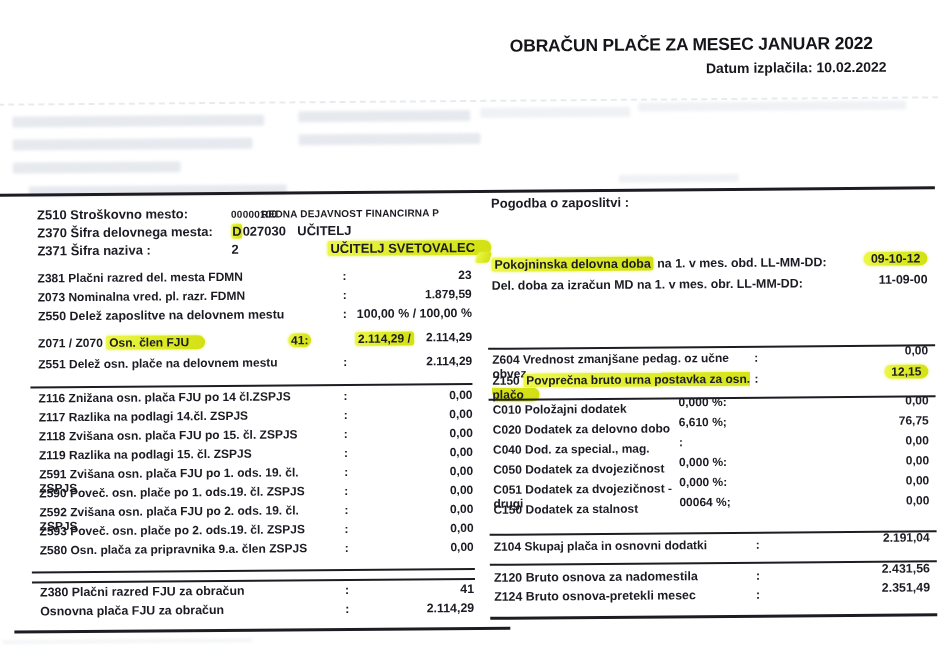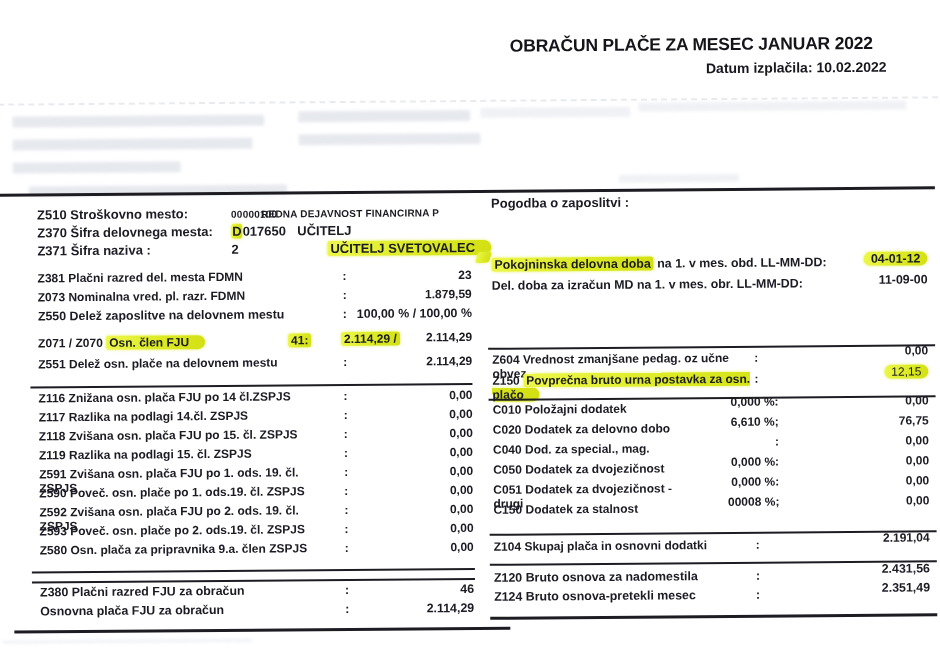--- a/index.html
+++ b/index.html
@@ -46,21 +46,21 @@
   .lrow .sep{text-align:center;font-weight:700;}
   .lrow .val{text-align:right;}
   .lrow.tall{height:23px;}
   .bold, .bold .val, .bold .lbl{font-weight:700;font-size:12.4px;}
 
   .rrow{display:grid;grid-template-columns:258px 12px auto;align-items:baseline;height:21px;}
   .rrow .sep{text-align:center;font-weight:700;}
   .rrow .val{text-align:right;}
 
   .crow{display:grid;grid-template-columns:1fr 100px 150px;align-items:baseline;height:20px;}
-  .crow .pct{text-align:right;}
+  .crow .pct{}
   .crow .val{text-align:right;}
 
   .drow{display:flex;align-items:baseline;height:21px;font-size:12.4px;}
   .drow .val{margin-left:auto;}
 
   .vup{position:relative;top:-6px;}
   .vup3{position:relative;top:-3px;}
 </style>
 </head>
 <body>
@@ -85,21 +85,21 @@
   <div class="abs rule thick" style="left:0;top:190px;width:936px;"></div>
 
   <div class="abs col" style="left:38px;top:204px;width:434px;">
     <div class="irow">
       <span class="ilbl">Z510 Stroškovno mesto:</span>
       <span class="icode small-caps">00000100</span>
       <span class="idesc small-caps" style="margin-left:-36px;">REDNA DEJAVNOST FINANCIRNA P</span>
     </div>
     <div class="irow">
       <span class="ilbl">Z370 Šifra delovnega mesta:</span>
-      <span class="icode" style="font-weight:700;"><span class="hl" style="padding:0 1px;">D</span><span>017650</span></span>
+      <span class="icode" style="font-weight:700;"><span class="hl" style="padding:0 1px;">D</span><span>027030</span></span>
       <span class="idesc" style="font-weight:700;">UČITELJ</span>
     </div>
     <div class="irow">
       <span class="ilbl">Z371 Šifra naziva :</span>
       <span class="icode" style="font-weight:700;">2</span>
       <span class="idesc hl hl-tail" style="font-weight:700;margin-left:30px;">UČITELJ SVETOVALEC</span>
     </div>
   </div>
 
   <div class="abs col" style="left:38px;top:268px;width:434px;">
@@ -113,22 +113,22 @@
       <span class="sep">:</span>
       <span class="val">1.879,59</span>
     </div>
     <div class="lrow tall bold">
       <span class="lbl">Z550 Delež zaposlitve na delovnem mestu</span>
       <span class="sep">:</span>
       <span class="val">100,00 % / 100,00 %</span>
     </div>
     <div style="position:relative;height:25px;">
       <span class="abs" style="left:0;top:4px;"><span>Z071 / Z070</span> <span class="hl hl-tail">Osn. člen FJU</span></span>
-      <span class="abs hl" style="left:250px;top:3px;">41:</span>
-      <span class="abs hl" style="left:303px;top:2px;">2.114,29 /</span>
+      <span class="abs hl" style="left:250px;top:3px;border-radius:7px;">41:</span>
+      <span class="abs hl" style="left:317px;top:2px;">2.114,29 /</span>
       <span class="abs" style="right:0;top:1px;">2.114,29</span>
     </div>
     <div class="lrow" style="height:21px;">
       <span class="lbl">Z551 Delež osn. plače na delovnem mestu</span>
       <span class="sep">:</span>
       <span class="val">2.114,29</span>
     </div>
   </div>
 
   <div class="abs rule" style="left:30px;top:383px;width:442px;"></div>
@@ -180,58 +180,58 @@
         <span class="val">0,00</span>
       </div>
   </div>
 
   <div class="abs rule dbl" style="left:30px;top:568px;width:443px;"></div>
 
   <div class="abs col" style="left:38px;top:582px;width:434px;">
     <div class="lrow bold">
       <span class="lbl">Z380 Plačni razred FJU za obračun</span>
       <span class="sep">:</span>
-      <span class="val">46</span>
+      <span class="val">41</span>
     </div>
     <div class="lrow bold">
       <span class="lbl">Osnovna plača FJU  za obračun</span>
       <span class="sep">:</span>
       <span class="val">2.114,29</span>
     </div>
   </div>
 
   <div class="abs rule thick" style="left:12px;top:627px;width:496px;"></div>
 
   <div class="abs" style="left:492px;top:196px;font-size:13px;">Pogodba o zaposlitvi :</div>
 
   <div class="abs hl" style="left:477px;top:252px;width:14px;height:11px;transform:skew(-18deg);padding:0;"></div>
 
   <div class="abs col" style="left:492px;top:258px;width:436px;">
     <div class="drow">
       <span><span class="hl">Pokojninska delovna doba</span><span> na 1. v mes. obd. LL-MM-DD:</span></span>
-      <span class="val vup3"><span class="hl hl-pill">04-01-12</span></span>
+      <span class="val vup3"><span class="hl hl-pill">09-10-12</span></span>
     </div>
     <div class="drow">
       <span>Del. doba za izračun MD na 1. v mes. obr. LL-MM-DD:</span>
       <span class="val vup3">11-09-00</span>
     </div>
   </div>
 
   <div class="abs rule" style="left:488px;top:348px;width:447px;"></div>
 
   <div class="abs col" style="left:492px;top:353px;width:436px;">
     <div class="rrow">
       <span class="lbl">Z604 Vrednost zmanjšane pedag. oz učne obvez.</span>
       <span class="sep">:</span>
       <span class="val vup">0,00</span>
     </div>
     <div class="rrow">
       <span class="lbl"><span>Z150</span> <span class="hl hl-tail">Povprečna bruto urna postavka za osn. plačo</span></span>
       <span class="sep">:</span>
-      <span class="val vup"><span class="hl hl-pill" style="font-weight:400;">12,15</span></span>
+      <span class="val vup"><span class="hl hl-pill" style="font-weight:700;">12,15</span></span>
     </div>
   </div>
 
   <div class="abs rule" style="left:488px;top:399px;width:447px;"></div>
 
   <div class="abs col" style="left:492px;top:403px;width:436px;">
     <div class="crow">
         <span class="lbl">C010 Položajni dodatek</span>
         <span class="pct vup">0,000 %:</span>
         <span class="val vup">0,00</span>
@@ -251,21 +251,21 @@
         <span class="pct vup">0,000 %:</span>
         <span class="val vup">0,00</span>
       </div>
     <div class="crow">
         <span class="lbl">C051 Dodatek za dvojezičnost - drugi</span>
         <span class="pct vup">0,000 %:</span>
         <span class="val vup">0,00</span>
       </div>
     <div class="crow">
         <span class="lbl">C150 Dodatek za stalnost</span>
-        <span class="pct vup">00008 %;</span>
+        <span class="pct vup">00064 %;</span>
         <span class="val vup">0,00</span>
       </div>
   </div>
 
   <div class="abs rule" style="left:488px;top:534px;width:447px;"></div>
 
   <div class="abs col" style="left:492px;top:540px;width:436px;">
     <div class="rrow">
       <span class="lbl">Z104 Skupaj plača in osnovni dodatki</span>
       <span class="sep">:</span>

